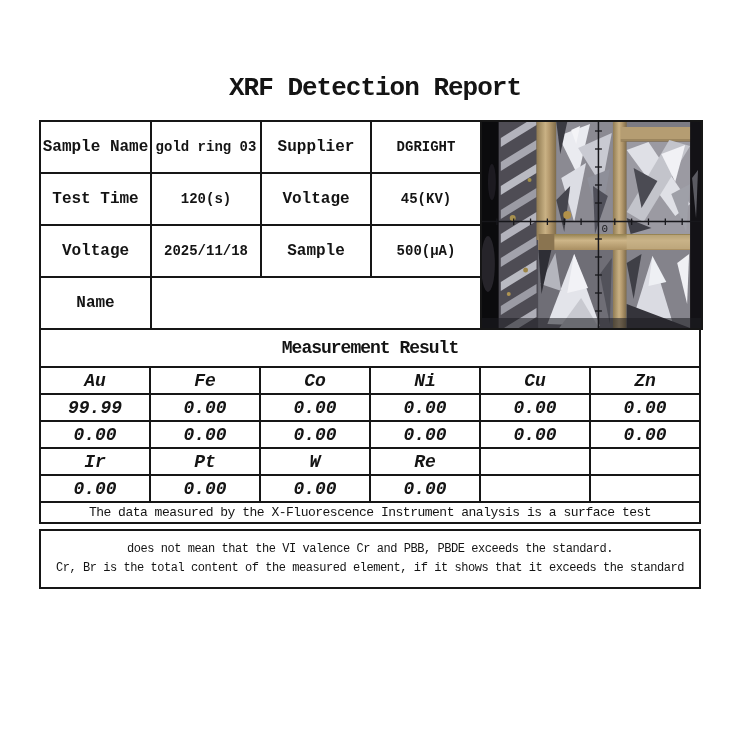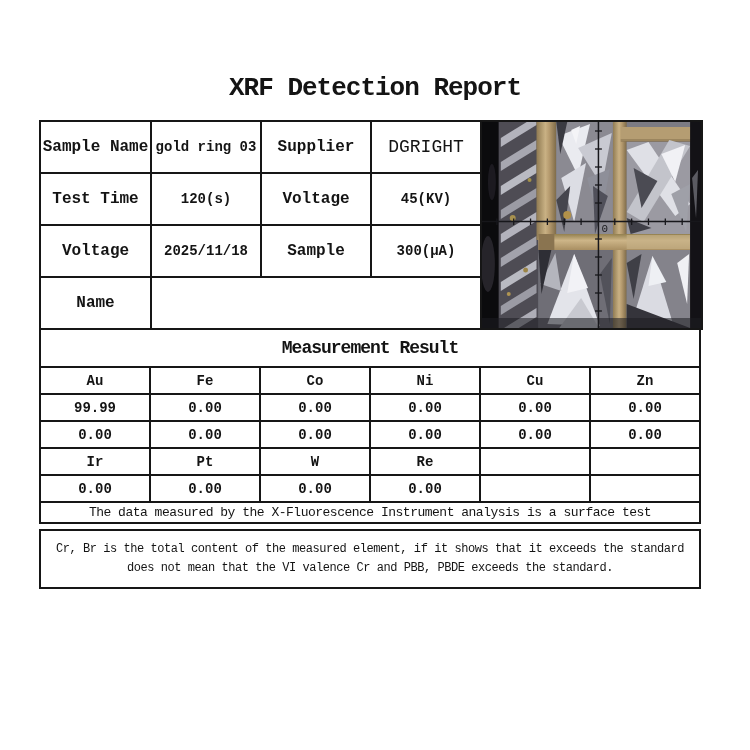--- a/index.html
+++ b/index.html
@@ -14,26 +14,26 @@
   }
   .report{position:absolute;left:39px;top:120px;width:662px;}
   table{border-collapse:collapse;table-layout:fixed;width:662px;}
   td{
     border:2px solid #161616;text-align:center;vertical-align:middle;
     padding:0;overflow:hidden;white-space:nowrap;
   }
   .info td{height:50px;}
   .lbl{font-size:16px;font-weight:bold;}
   .val{font-size:14px;font-weight:bold;}
-  .val-big{font-size:18px;font-weight:normal;}
+  .val-big{font-size:14px;font-weight:bold;}
   .photocell{padding:0;background:#0b0b0d;}
   .photocell svg{display:block;width:100%;height:206px;}
   .meas{margin-top:-2px;}
   .meas .hdr td{height:36px;font-size:18px;font-weight:bold;letter-spacing:-1px;}
-  .meas .el td{height:25px;font-size:14px;font-weight:bold;}
+  .meas .el td{height:25px;font-size:18px;font-weight:bold;font-style:italic;}
   .meas .note-row td{height:19px;font-size:13px;letter-spacing:-0.5px;font-weight:normal;}
   .disclaimer{
     margin-top:5px;border:2px solid #161616;height:47px;padding-top:9px;
     text-align:center;font-size:12px;letter-spacing:-0.45px;line-height:19px;white-space:nowrap;
   }
   .zero-label{font-size:11px;font-family:"Liberation Mono","DejaVu Sans Mono",monospace;}
 </style>
 </head>
 <body>
 
@@ -194,21 +194,21 @@
       <tr>
         <td class="lbl">Test Time</td>
         <td class="val">120(s)</td>
         <td class="lbl">Voltage</td>
         <td class="val">45(KV)</td>
       </tr>
       <tr>
         <td class="lbl">Voltage</td>
         <td class="val">2025/11/18</td>
         <td class="lbl">Sample</td>
-        <td class="val">300(μA)</td>
+        <td class="val">500(μA)</td>
       </tr>
       <tr>
         <td class="lbl">Name</td>
         <td class="val" colspan="3"></td>
       </tr>
     </tbody>
       </table>
 
     <table class="meas">
       <tbody>
@@ -255,18 +255,18 @@
         <td></td>
         <td></td>
       </tr>
       <tr class="note-row">
         <td colspan="6">The data measured by the X-Fluorescence Instrument analysis is a surface test</td>
       </tr>
     </tbody>
       </table>
 
     <div class="disclaimer">
+      <div>does not mean that the VI valence Cr and PBB, PBDE exceeds the standard.</div>
       <div>Cr, Br is the total content of the measured element, if it shows that it exceeds the standard</div>
-      <div>does not mean that the VI valence Cr and PBB, PBDE exceeds the standard.</div>
     </div>
 
   </div>
 </div>
 
 </body></html>

